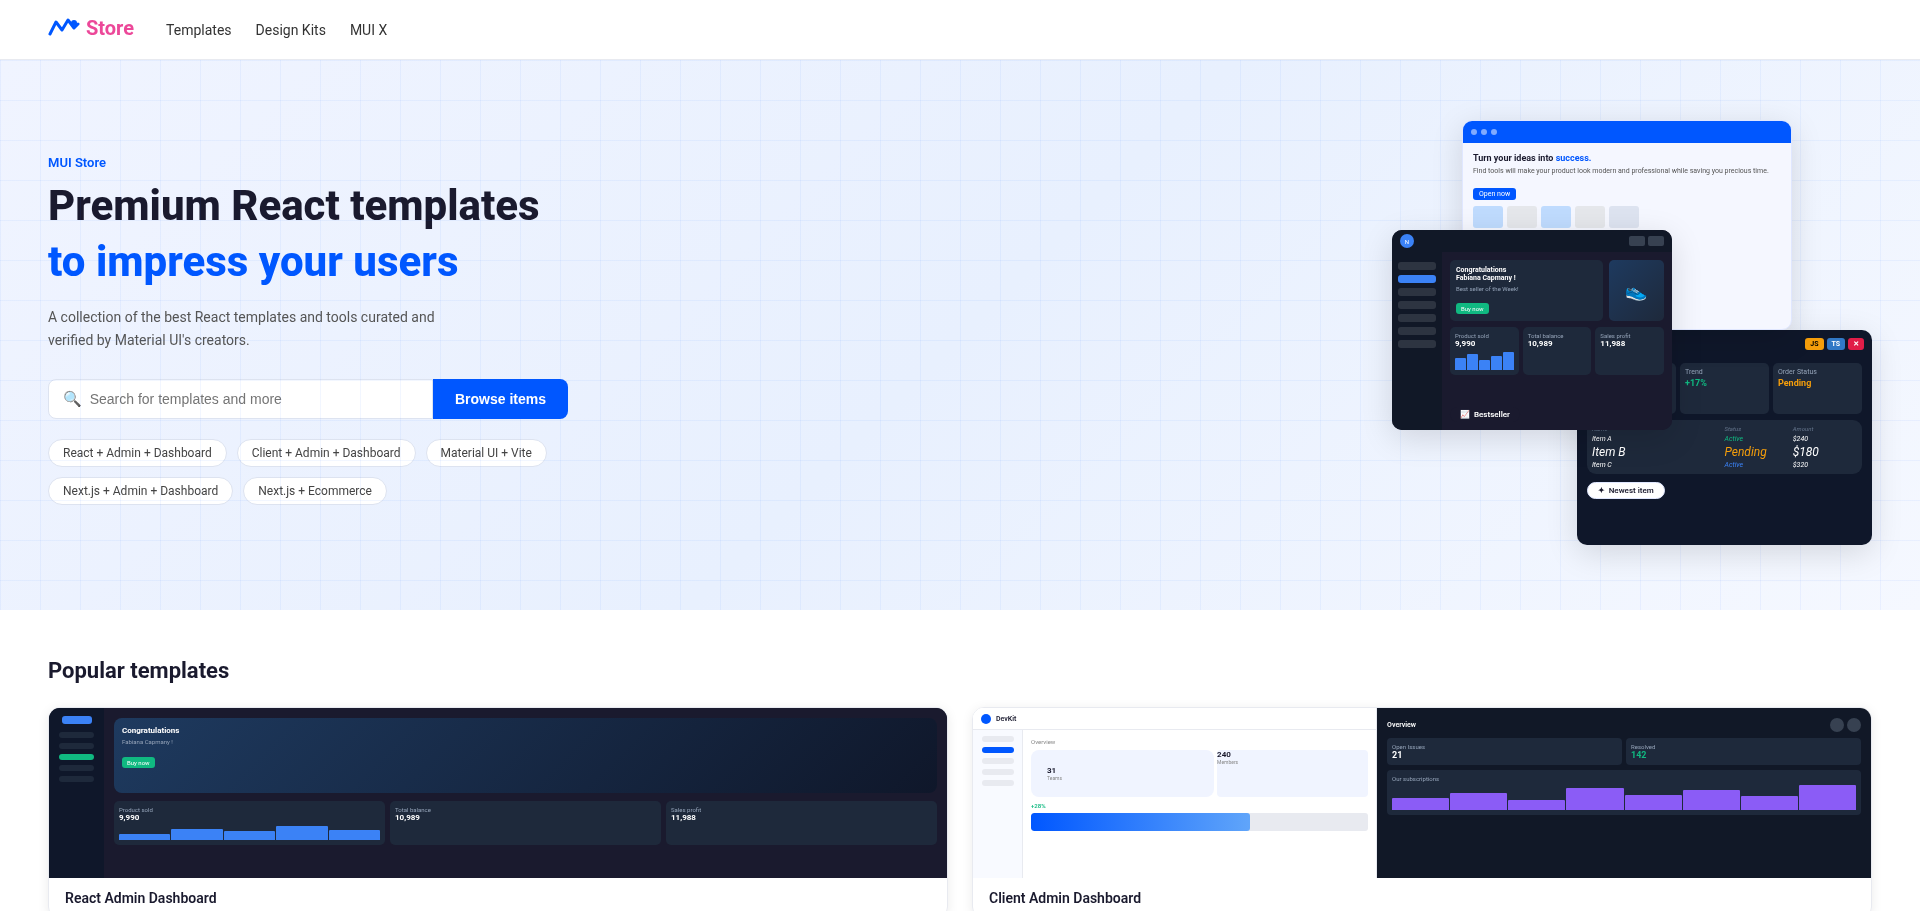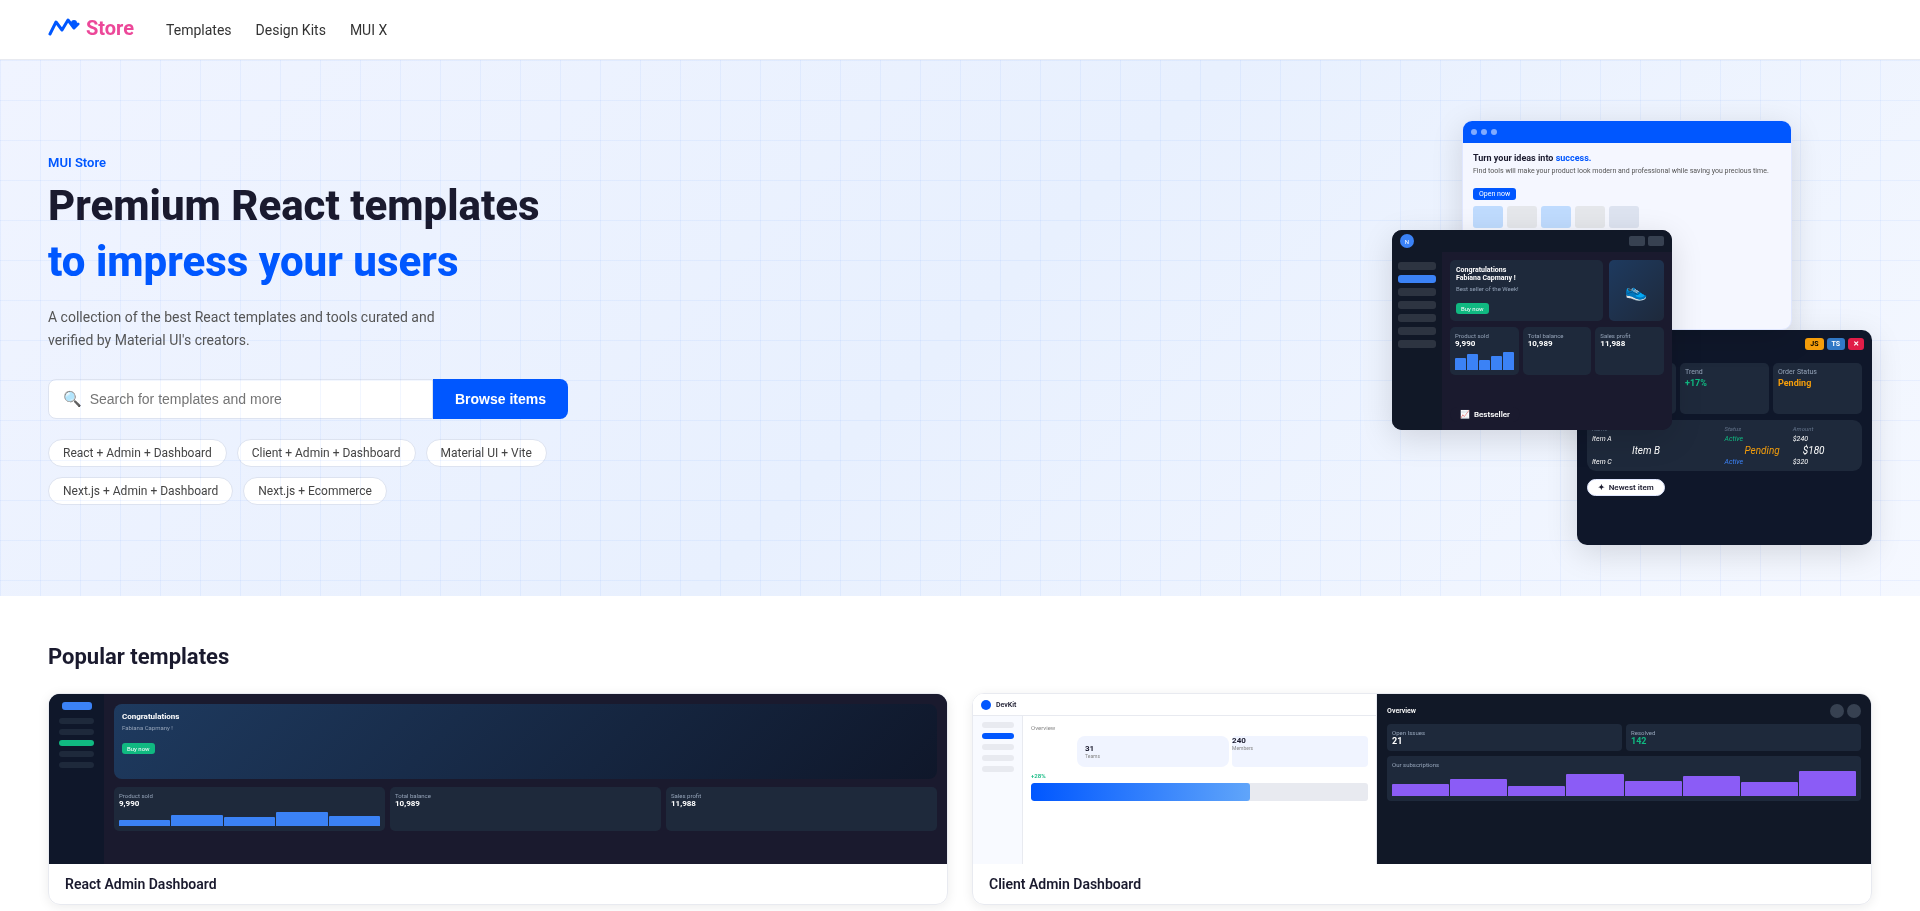--- a/index.html
+++ b/index.html
@@ -18,21 +18,21 @@
     .nav-link { font-size: 14px; color: #333; text-decoration: none; cursor: pointer; }
     .nav-right { display: flex; align-items: center; gap: 16px; }
     .help-btn { font-size: 14px; color: #333; cursor: pointer; display: flex; align-items: center; gap: 4px; }
     .signin-btn { font-size: 14px; color: #333; cursor: pointer; }
     .signup-btn { background: #0057ff; color: #fff; border: none; padding: 8px 20px; border-radius: 8px; font-size: 14px; font-weight: 600; cursor: pointer; }
     .cart-icon { font-size: 20px; cursor: pointer; color: #333; }
 
     
     .hero {
       background: linear-gradient(135deg, #f0f4ff 0%, #e8f0fe 50%, #f5f8ff 100%);
-      padding: 60px 48px 56px;
+      padding: 60px 48px 70px;
       display: flex; align-items: center; justify-content: space-between;
       min-height: 480px; position: relative; overflow: hidden;
     }
     .hero-content { flex: 0 0 520px; }
     .hero-tag { color: #0057ff; font-size: 13px; font-weight: 600; margin-bottom: 12px; }
     .hero-title { font-size: 42px; font-weight: 800; color: #1a1a2e; line-height: 1.15; margin-bottom: 8px; }
     .hero-subtitle { font-size: 42px; font-weight: 800; color: #0057ff; line-height: 1.15; margin-bottom: 20px; }
     .hero-desc { font-size: 14px; color: #555; line-height: 1.6; margin-bottom: 28px; max-width: 400px; }
 
     
@@ -293,21 +293,21 @@
           <div style="display:flex;gap:4px;margin-bottom:3px;font-size:6px;color:#64748b;">
             <div style="flex:2;">Name</div>
             <div style="flex:1;">Status</div>
             <div style="flex:1;">Amount</div>
           </div>
           <div style="display:flex;gap:4px;margin-bottom:2px;font-size:7px;color:#fff;">
             <div style="flex:2;">Item A</div>
             <div style="flex:1;color:#10b981;">Active</div>
             <div style="flex:1;">$240</div>
           </div>
-          <div style="display:flex;gap:4px;margin-bottom:2px;font-size:10px;color:#fff;margin-left:40px;">
+          <div style="display:flex;gap:4px;margin-bottom:2px;font-size:12px;color:#fff;">
             <div style="flex:2;">Item B</div>
             <div style="flex:1;color:#f59e0b;">Pending</div>
             <div style="flex:1;">$180</div>
           </div>
           <div style="display:flex;gap:4px;font-size:7px;color:#fff;">
             <div style="flex:2;">Item C</div>
             <div style="flex:1;color:#3b82f6;">Active</div>
             <div style="flex:1;">$320</div>
           </div>
         </div>
@@ -390,21 +390,21 @@
               <div style="width:50px;background:#f8faff;border-right:1px solid #e8eaf0;padding-top:6px;">
                 <div style="width:32px;height:6px;background:#e8eaf0;border-radius:3px;margin:0 auto 5px;"></div>
                 <div style="width:32px;height:6px;background:#0057ff;border-radius:3px;margin:0 auto 5px;"></div>
                 <div style="width:32px;height:6px;background:#e8eaf0;border-radius:3px;margin:0 auto 5px;"></div>
                 <div style="width:32px;height:6px;background:#e8eaf0;border-radius:3px;margin:0 auto 5px;"></div>
                 <div style="width:32px;height:6px;background:#e8eaf0;border-radius:3px;margin:0 auto 5px;"></div>
               </div>
               <div style="flex:1;padding:8px;">
                 <div style="font-size:6px;color:#888;margin-bottom:5px;">Overview</div>
                 <div style="display:flex;gap:3px;margin-bottom:5px;">
-                  <div style="flex:1;background:#f0f4ff;border-radius:8px;padding:8px;margin-left:46px;">
+                  <div style="flex:1;background:#f0f4ff;border-radius:8px;padding:16px;">
                     <div style="font-size:8px;font-weight:700;color:#1a1a2e;">31</div>
                     <div style="font-size:5px;color:#888;">Teams</div>
                   </div>
                   <div style="flex:1;background:#f0f4ff;border-radius:4px;">
                     <div style="font-size:8px;font-weight:700;color:#1a1a2e;">240</div>
                     <div style="font-size:5px;color:#888;">Members</div>
                   </div>
                 </div>
                 <div style="font-size:6px;color:#10b981;font-weight:600;">+28%</div>
                 <div style="width:100%;height:18px;background:#e8eaf0;border-radius:3px;margin-top:4px;overflow:hidden;">

